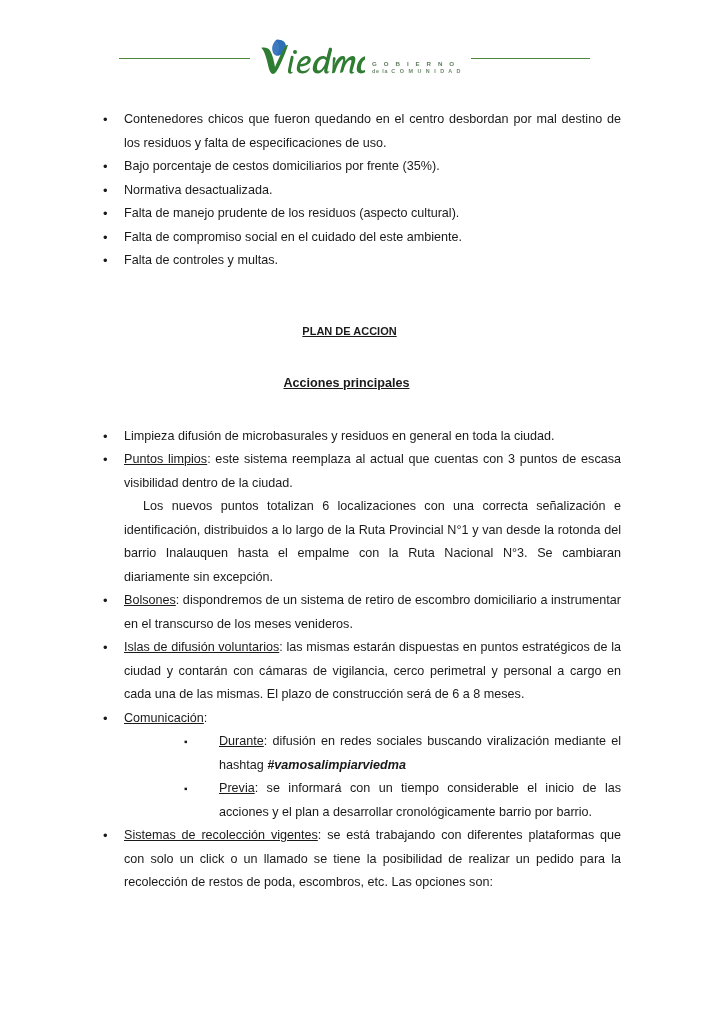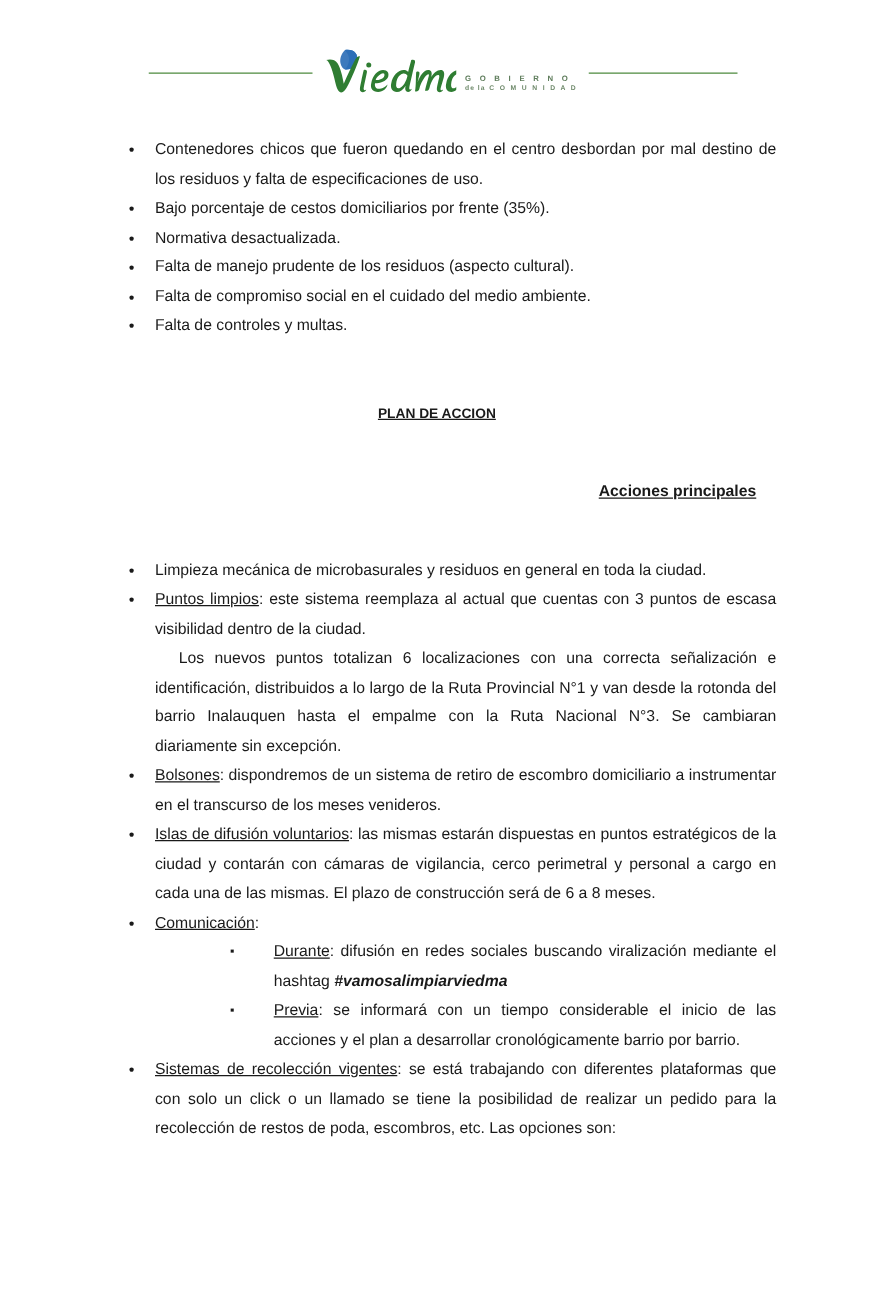--- a/index.html
+++ b/index.html
@@ -142,26 +142,26 @@
 
   .heading-center {
     text-align: center;
     font-size: 11px;
     font-weight: 700;
     text-decoration: underline;
     line-height: 23.5px;
     margin: 0;
   }
   .heading-left {
-    text-align: right;
+    text-align: center;
     font-size: 12.6px;
     font-weight: 700;
     text-decoration: underline;
     line-height: 23.5px;
-    margin: 16px;
+    margin: 6px;
   }
 
   .spacer-lg { height: 47px; }
   .spacer-md { height: 23px; }
 
   .blk-left { margin-left: -46px; }
   .left-block { text-align: left; }
 </style>
 </head>
 <body>
@@ -225,38 +225,38 @@
     <div class="rule rule-right"></div>
   </div>
 
   <div class="content">
 
     <ul class="bullets">
       <li>Contenedores chicos que fueron quedando en el centro desbordan por mal destino de los residuos y falta de especificaciones de uso.</li>
       <li class="left-block">Bajo porcentaje de cestos domiciliarios por frente (35%).</li>
       <li class="left-block">Normativa desactualizada.</li>
       <li class="left-block">Falta de manejo prudente de los residuos (aspecto cultural).</li>
-      <li class="left-block">Falta de compromiso social en el cuidado del medio ambiente.</li>
+      <li class="left-block">Falta de compromiso social en el cuidado del este ambiente.</li>
       <li class="left-block">Falta de controles y multas.</li>
     </ul>
 
     <div class="spacer-lg"></div>
 
     <p class="heading-center">PLAN DE ACCION</p>
 
     <div class="spacer-md"></div>
 
     <p class="heading-left blk-left" style="margin-left:0;">Acciones principales</p>
 
     <div class="spacer-md"></div>
 
     <ul class="bullets">
 
       <li>
-        <span>Limpieza mecánica de microbasurales y residuos en general en toda la ciudad.</span>
+        <span>Limpieza difusión de microbasurales y residuos en general en toda la ciudad.</span>
       </li>
 
       <li>
         <span class="u">Puntos limpios</span><span>: este sistema reemplaza al actual que cuentas con 3 puntos de escasa visibilidad dentro de la ciudad.</span>
         <span class="sub-para">Los nuevos puntos totalizan 6 localizaciones con una correcta señalización e identificación, distribuidos a lo largo de la Ruta Provincial N°1 y van desde la rotonda del barrio Inalauquen hasta el empalme con la Ruta Nacional N°3. Se cambiaran  diariamente sin excepción.</span>
       </li>
 
       <li>
         <span class="u">Bolsones</span><span>: dispondremos de un sistema de retiro de escombro domiciliario a instrumentar en el transcurso de los meses venideros.</span>
       </li>

